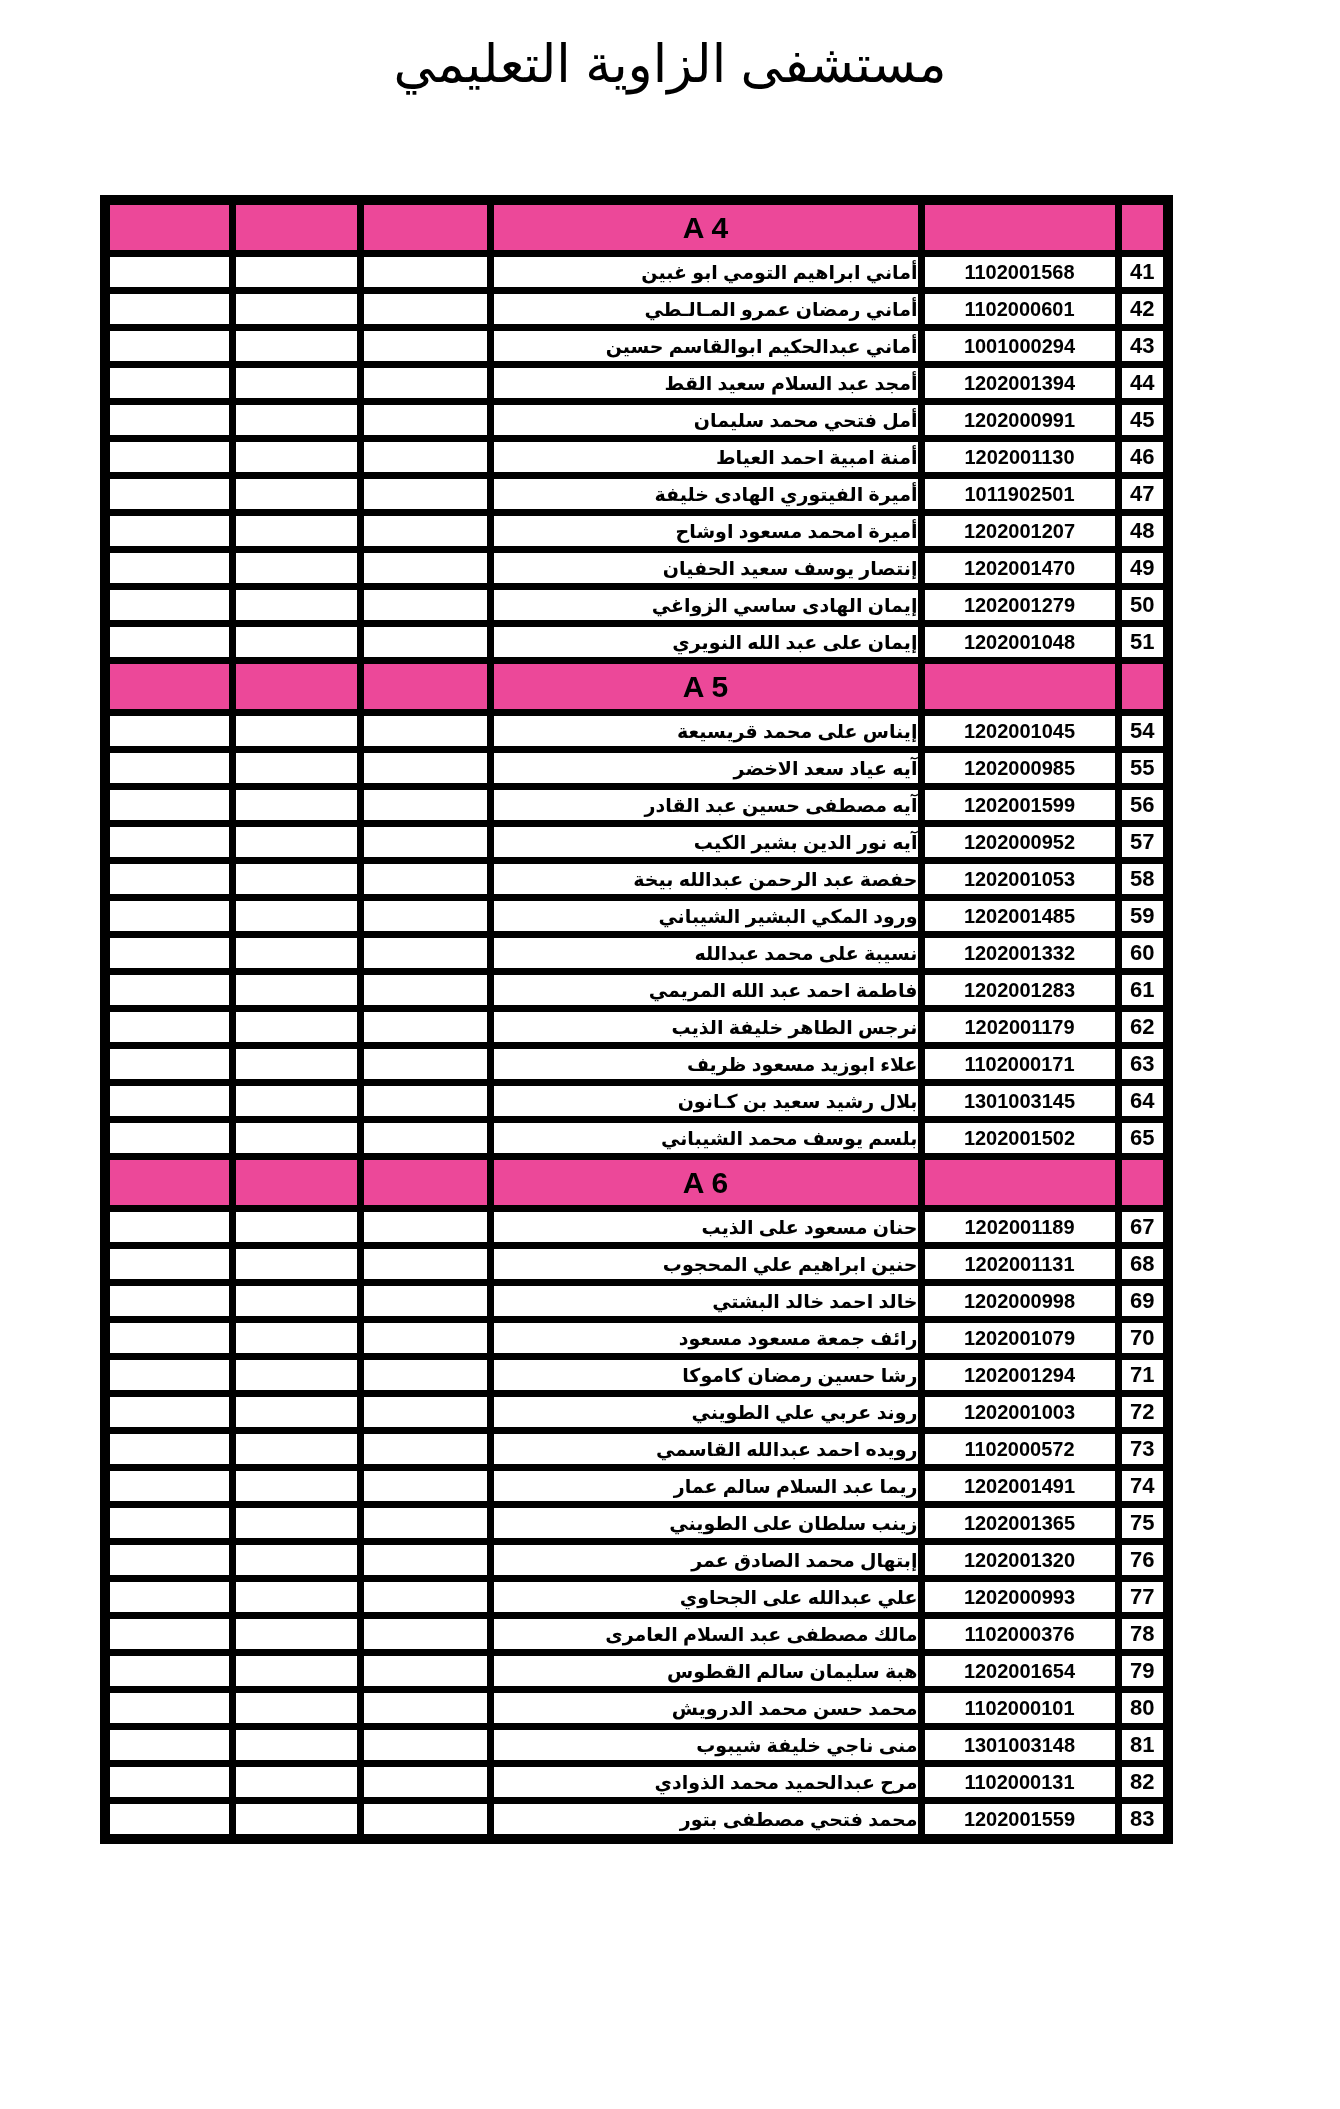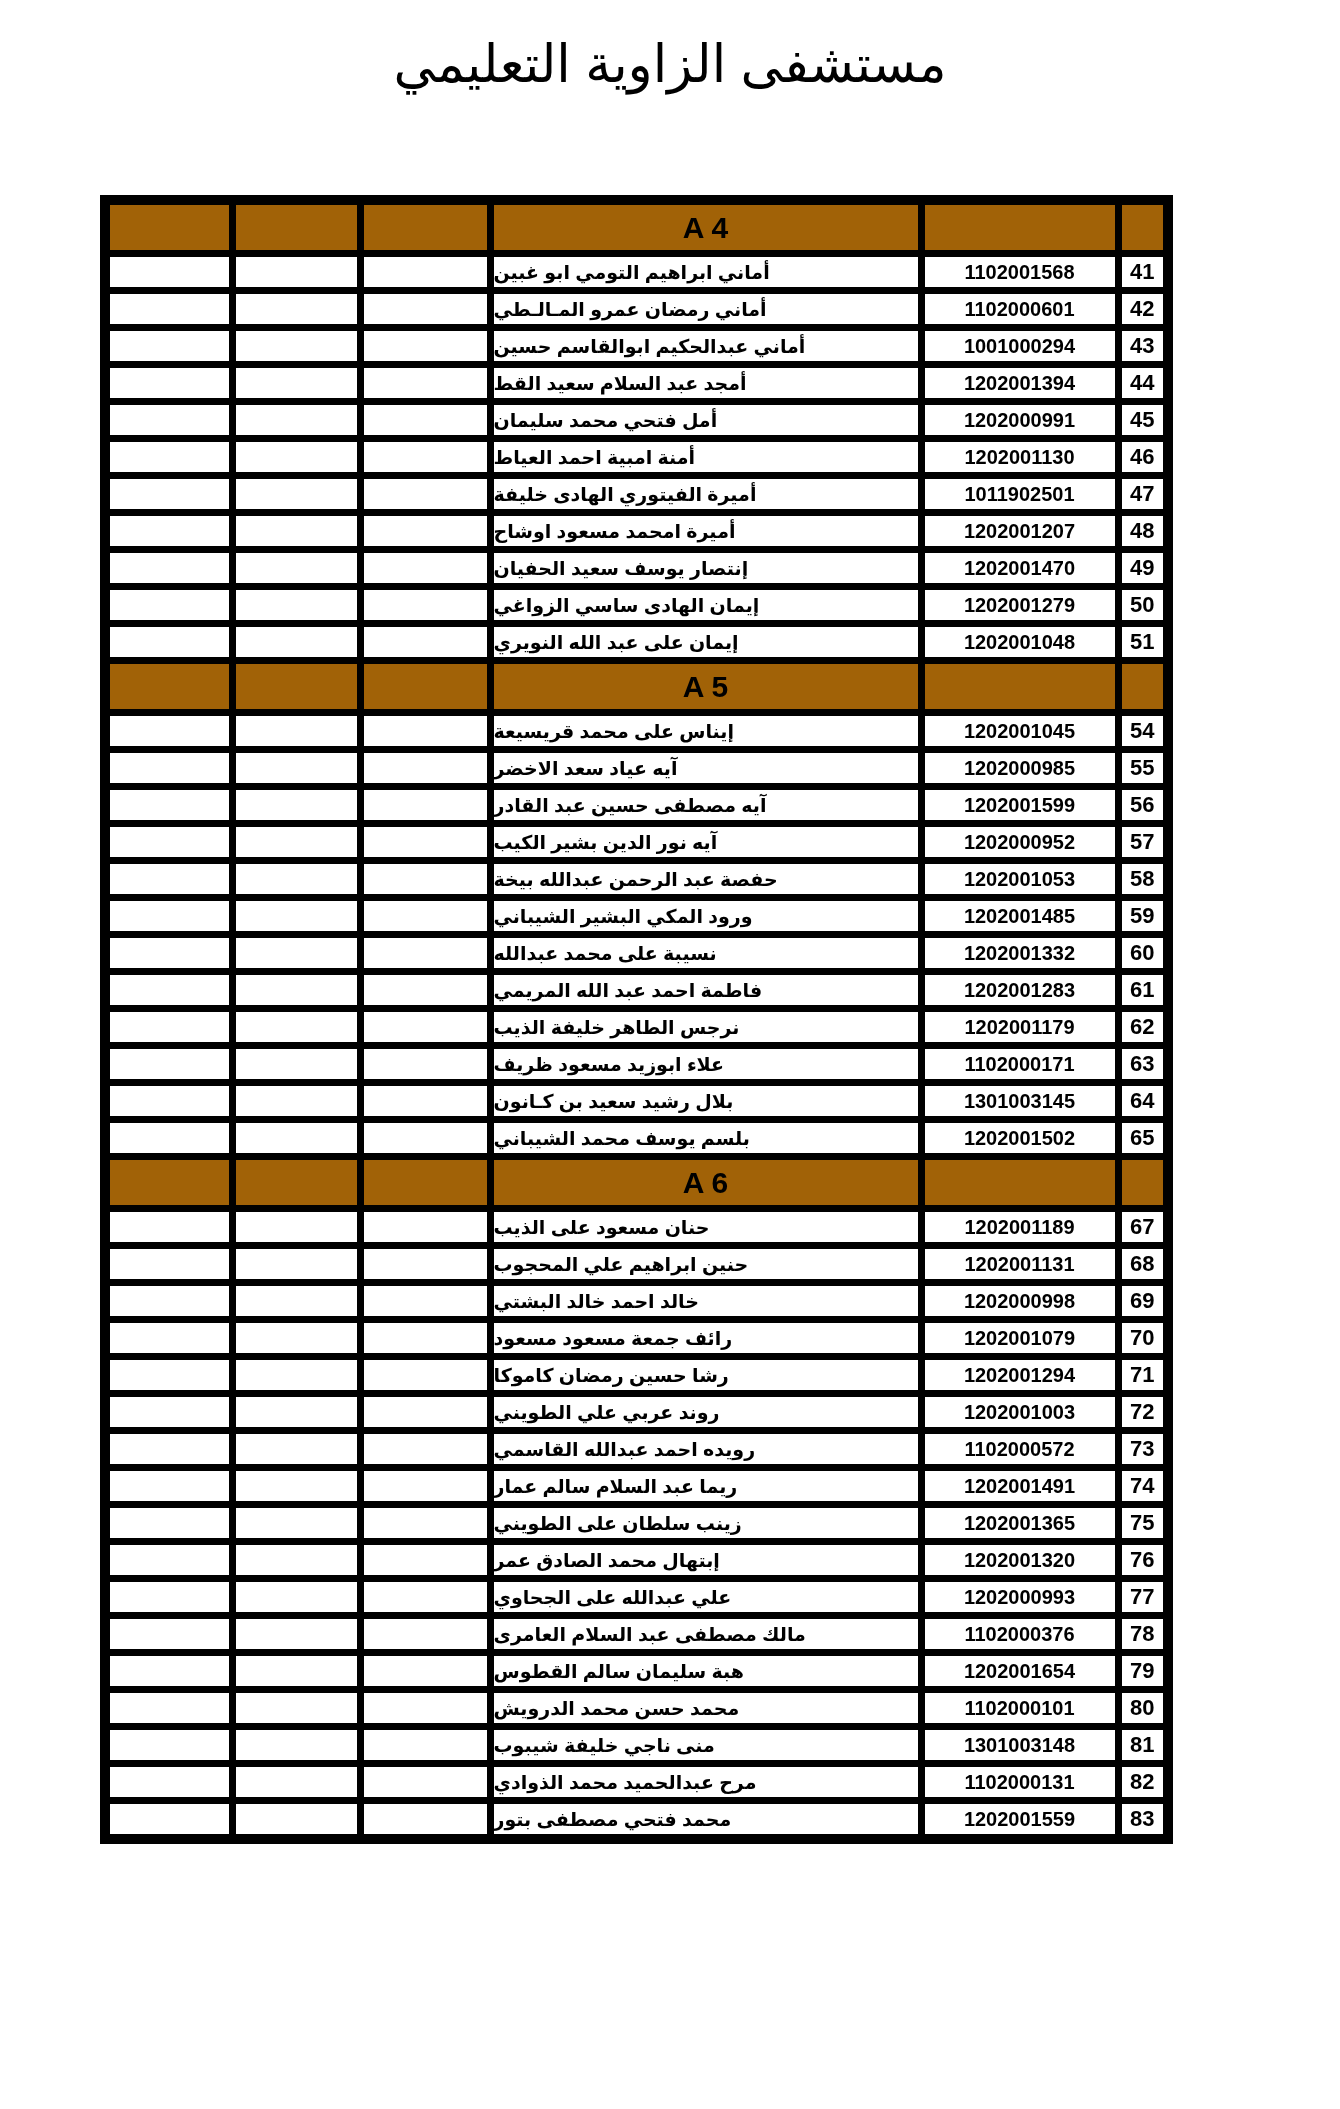--- a/index.html
+++ b/index.html
@@ -16,23 +16,23 @@
   table.roster{
     position:absolute;left:100px;top:195px;
     border-collapse:collapse;table-layout:fixed;
     border:10px solid #000;
   }
   table.roster td{
     border:7px solid #000;background:#fff;
     padding:0;overflow:hidden;white-space:nowrap;
   }
   tr.data-row td{height:30px;}
-  tr.section-row td{height:45px;background:#a16207;}
+  tr.section-row td{height:45px;background:#ec4899;}
   td.name-cell{
-    direction:rtl;text-align:left;padding-right:3px;
+    direction:rtl;text-align:right;padding-right:3px;
     font-weight:bold;font-size:19px;
   }
   td.id-cell{text-align:center;font-weight:bold;font-size:20px;}
   td.num-cell{text-align:center;font-weight:bold;font-size:22px;}
   td.section-label-cell{
     text-align:center;font-weight:bold;font-size:30px;background:#FFFF00;
   }
 </style>
 </head>
 <body>

